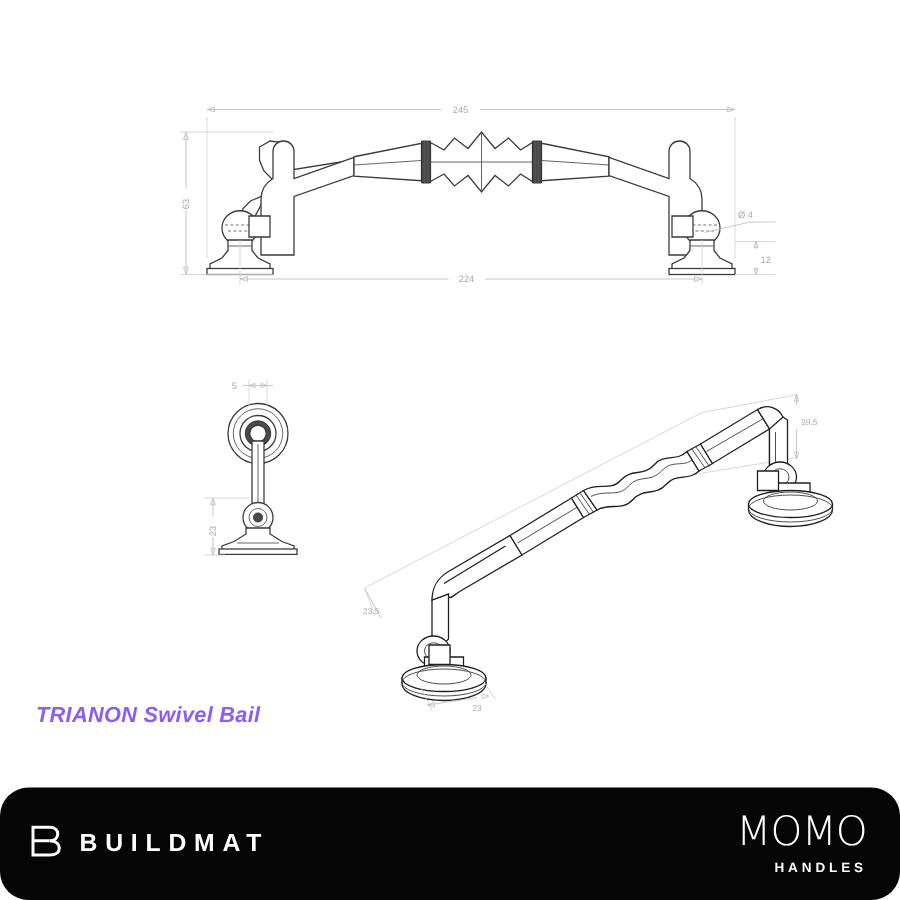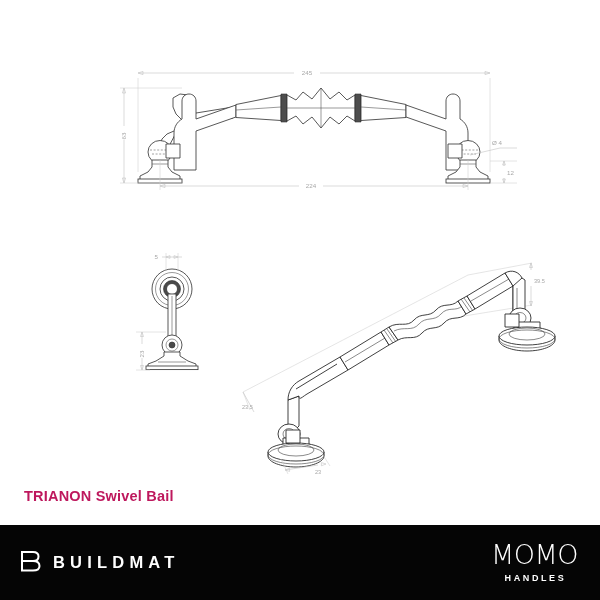--- a/index.html
+++ b/index.html
@@ -30,34 +30,36 @@
   svg.tech {
     position: absolute;
     left: 0; top: 0;
     width: 600px;
     height: 525px;
     display: block;
   }
   .product-title {
     position: absolute;
     left: 24px;
-    top: 488px;
+    top: 469px;
     font-size: 14.5px;
     font-weight: bold;
-    color: #be185d;
+    color: #8b5cf6;
     letter-spacing: 0.2px;
     white-space: nowrap;
+    font-style: italic;
   }
   .footer-bar {
     position: absolute;
     left: 0;
     top: 525px;
     width: 600px;
     height: 75px;
     background: #050505;
+    border-radius: 19px;
   }
   .brand-left {
     position: absolute;
     left: 20px;
     top: 50%;
     transform: translateY(-50%);
     display: flex;
     align-items: center;
     gap: 9px;
   }
@@ -67,21 +69,21 @@
     font-weight: bold;
     letter-spacing: 5.2px;
   }
   .brand-right {
     position: absolute;
     right: 22px;
     top: 50%;
     transform: translateY(-50%);
     display: flex;
     flex-direction: column;
-    align-items: center;
+    align-items: flex-end;
   }
   .momo-word {
     color: #ffffff;
     font-size: 27px;
     letter-spacing: -0.5px;
     line-height: 0.95;
     font-family: "DejaVu Sans", sans-serif;
     font-weight: 300;
   }
   .momo-sub {

